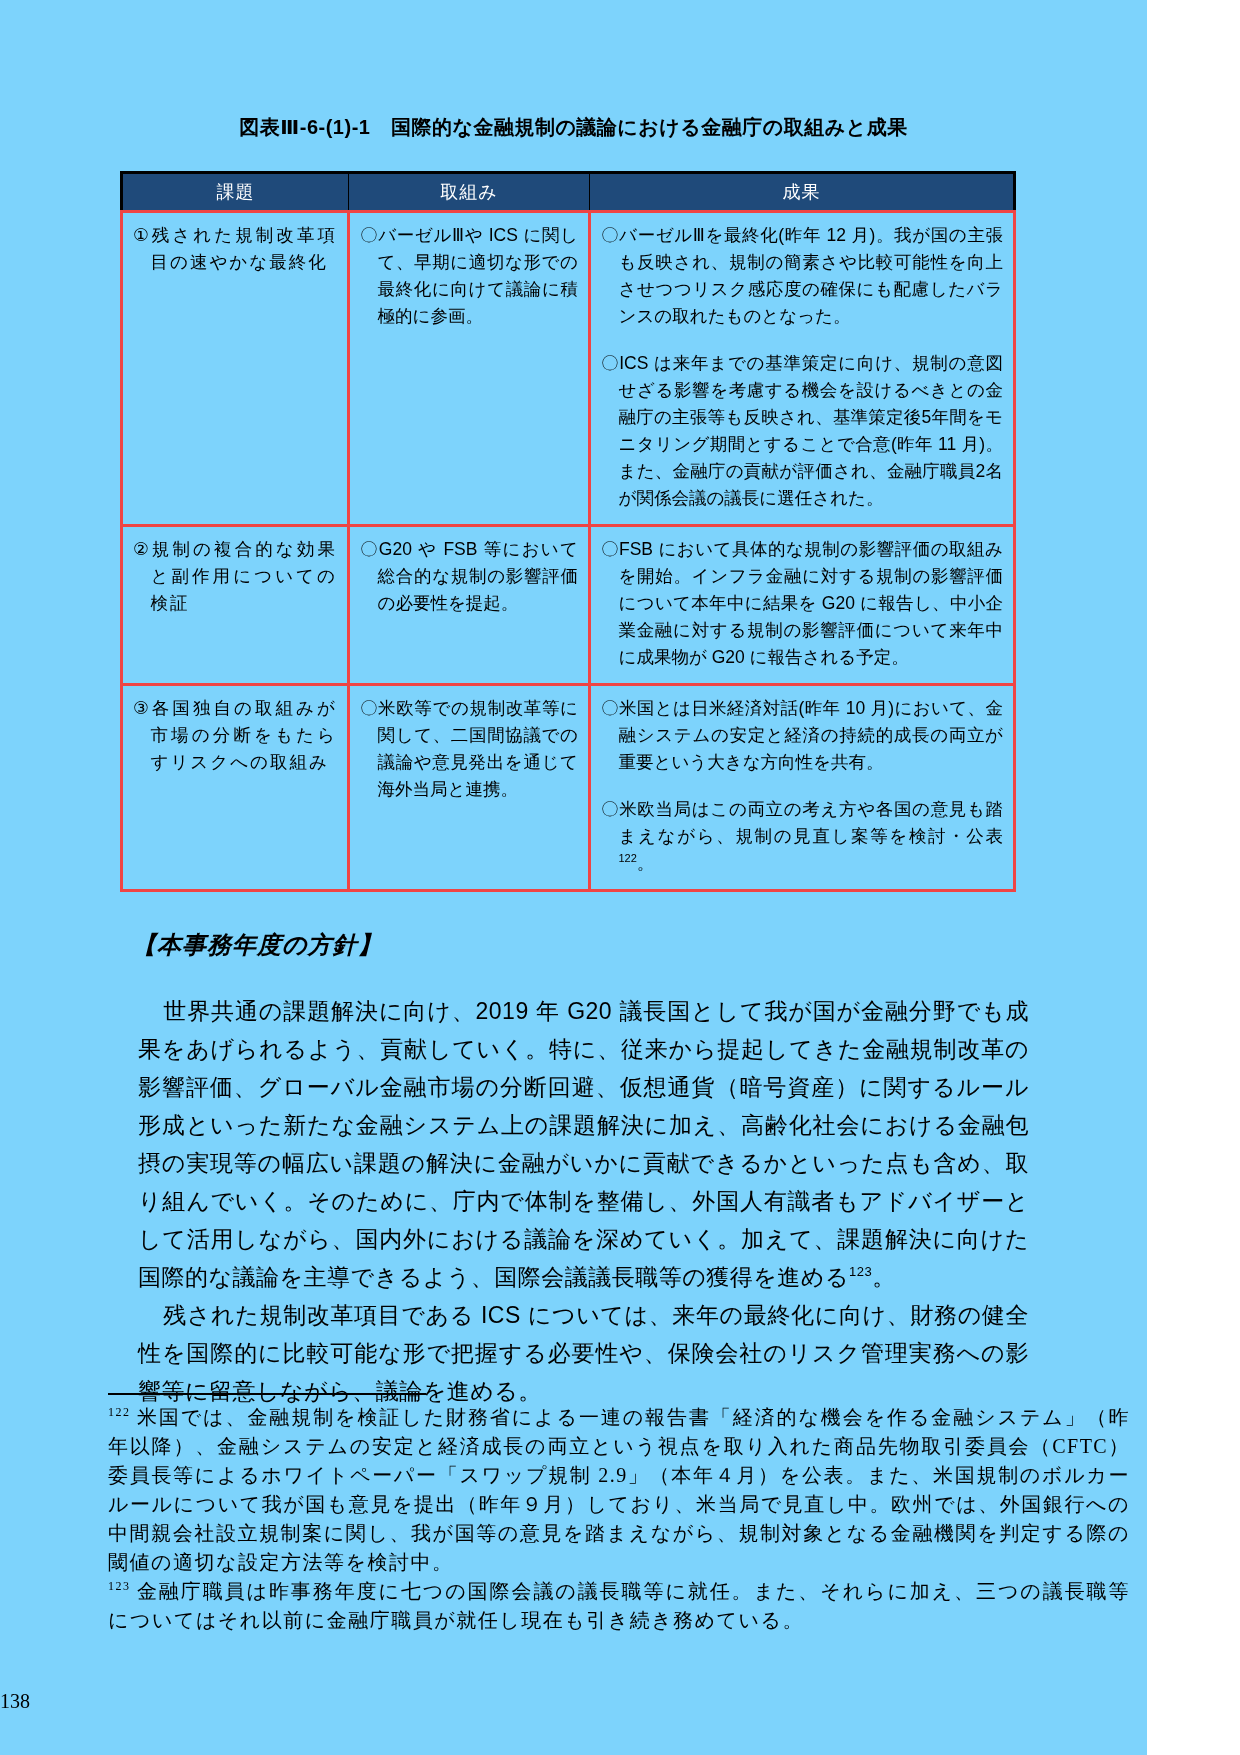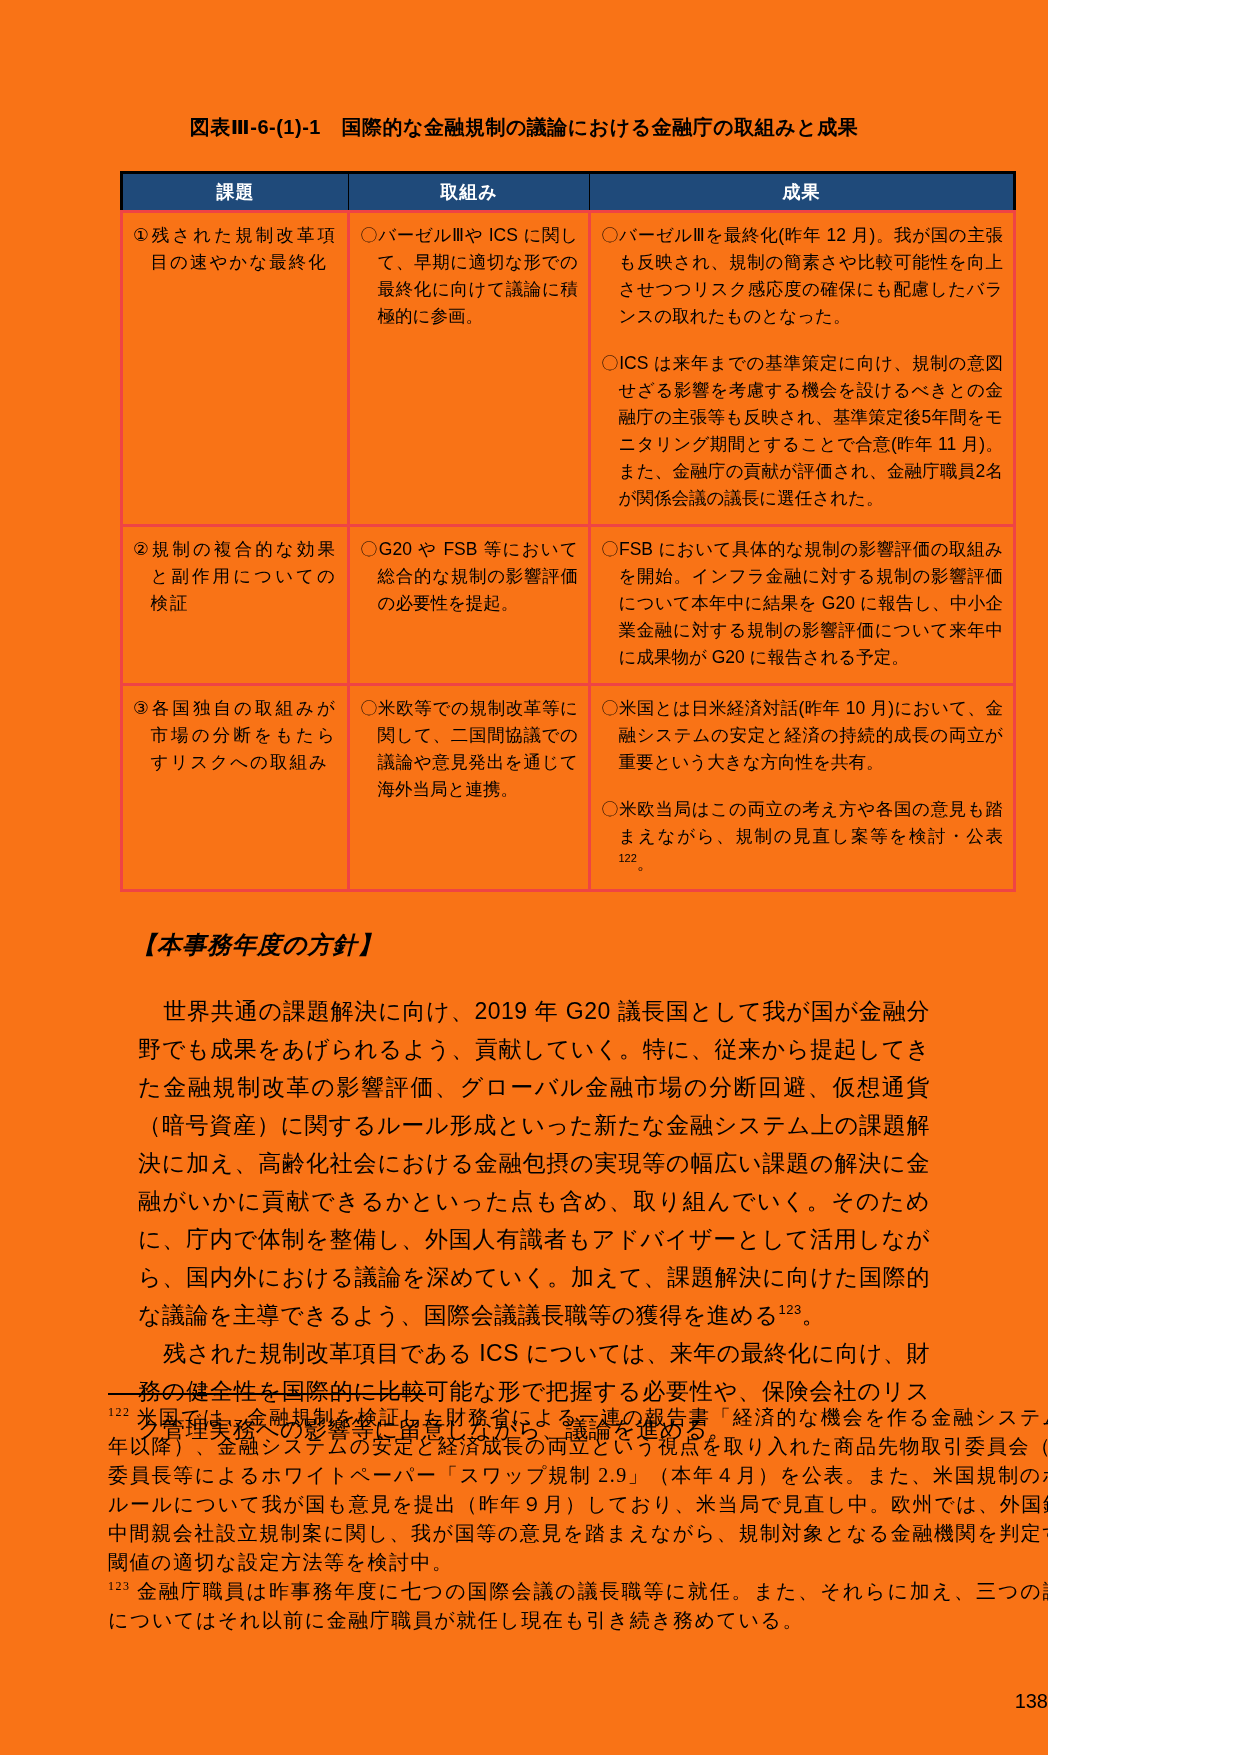--- a/index.html
+++ b/index.html
@@ -1,21 +1,21 @@
 <!DOCTYPE html>
 <html lang="ja"><head>
 <meta charset="utf-8">
 <style>
   * { margin: 0; padding: 0; box-sizing: border-box; }
   html, body { background: #ffffff; }
   .page {
     position: relative;
-    width: 1048px;
+    width: 1147px;
     height: 1755px;
-    background: #f97316;
+    background: #7dd3fc;
     color: #000000;
     font-family: "Liberation Sans", "DejaVu Sans", sans-serif;
     overflow: hidden;
   }
   .content { padding: 0 118px; }
 
   
   .figure-title {
     padding-top: 114px;
     text-align: center;
@@ -30,21 +30,21 @@
     border-collapse: collapse;
     table-layout: fixed;
     width: 893px;
     margin: 31px 0 0 2px;
     border: 3px solid #000000;
   }
   table.gov-table th {
     background: #1F4A7A;
     color: #ffffff;
     font-size: 18px;
-    font-weight: bold;
+    font-weight: normal;
     text-align: center;
     padding: 6px 4px;
     border: 1px solid #000000;
     border-bottom: 2px solid #000000;
     letter-spacing: 1px;
   }
   table.gov-table td {
     border: 3px solid #ef4444;
     vertical-align: top;
     padding: 9px 10px 12px 10px;
@@ -106,22 +106,22 @@
     margin-bottom: 8px;
   }
   .footnote sup { font-size: 12px; margin-right: 6px; line-height: 0; }
 
   
   .page-number {
     position: absolute;
     bottom: 42px;
     left: 0;
     width: 100%;
-    text-align: right;
-    font-family: Liberation Sans, sans-serif;
+    text-align: left;
+    font-family: Liberation Serif, serif;
     font-size: 20px;
   }
 </style>
 </head>
 <body>
 
 <div class="page">
   <div class="content">
 
     <div class="figure-title">図表Ⅲ-6-(1)-1　国際的な金融規制の議論における金融庁の取組みと成果</div>

